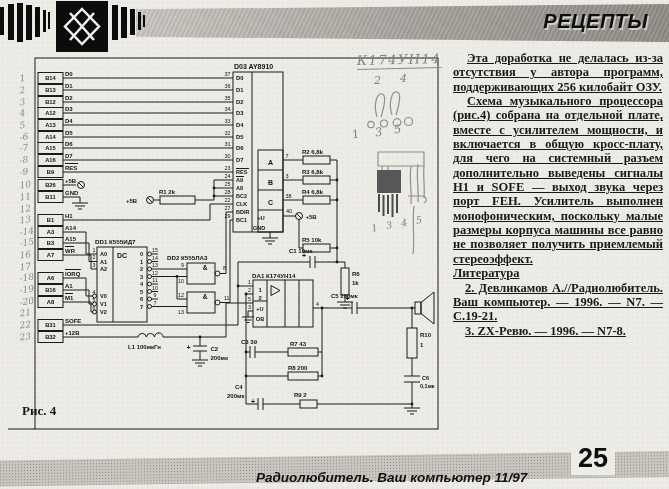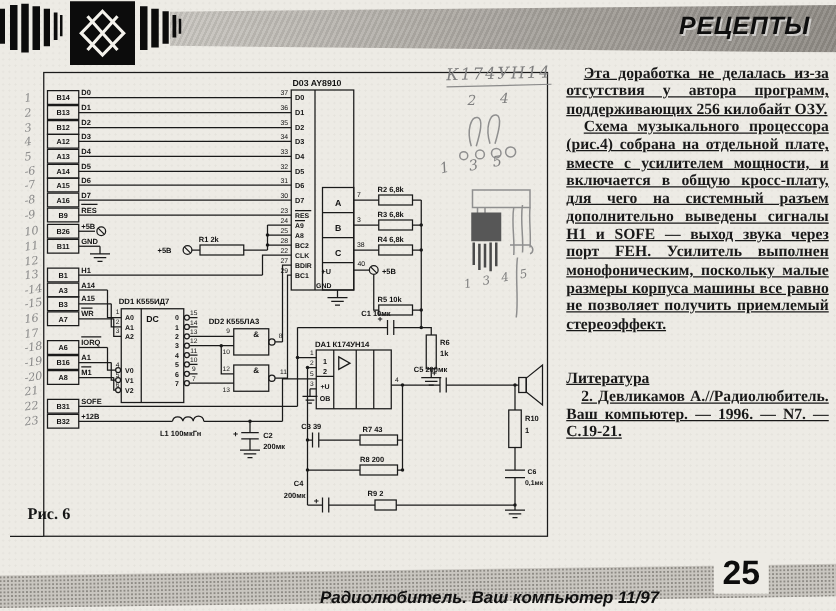--- a/index.html
+++ b/index.html
@@ -24,21 +24,21 @@
   #schem text.pencil{font-family:"DejaVu Serif",serif;font-style:italic;font-weight:400;fill:#8a8a8a;}
   .figcap{position:absolute;left:22px;top:403px;font:700 13px "Liberation Serif",serif;color:#161616;}
   
   .hand{position:absolute;color:#7f7f7f;font-family:"DejaVu Serif",serif;font-style:italic;}
   .hand.chip{left:357px;top:52px;font-size:13px;letter-spacing:1.5px;border-bottom:1.2px solid #8a8a8a;
     padding-bottom:1px;transform:rotate(-1.5deg);}
   
   .textcol{position:absolute;left:453px;top:51px;width:210px;color:#191919;
     font:700 12.5px/14.35px "Liberation Serif",serif;text-align:justify;text-decoration:underline;}
   .textcol p{margin:0;text-indent:14px;}
-  .lit-head{margin-top:29px;font-weight:700;}
+  .lit-head{font-weight:700;}
   .ref{text-indent:12px;text-align:justify;}
   
   .foot-bar{position:absolute;left:-4px;top:451px;width:680px;height:26px;background-color:#c9c6c0;
     background-image:radial-gradient(#8d8a84 0.9px,transparent 1px);background-size:3px 3px;
     transform:rotate(-0.8deg);transform-origin:100% 50%;}
   .page-num{position:absolute;left:571px;top:442px;width:44px;height:33px;background:#edebe5;
     font:900 27px/33px "Liberation Sans",sans-serif;text-align:center;color:#0d0d0d;}
   .journal{position:absolute;left:256px;top:470px;width:334px;text-align:left;
     font:italic 700 13.5px "Liberation Sans",sans-serif;color:#101010;}
 </style>
@@ -395,25 +395,26 @@
   </svg>
 
   <div class="hand chip">К174УН14</div>
   <div class="hand" style="left:374px;top:74px;font-size:11px;">2</div>
   <div class="hand" style="left:400px;top:72px;font-size:11px;">4</div>
   <div class="hand" style="left:352px;top:127px;font-size:11.5px;transform:rotate(-14deg);">1</div>
   <div class="hand" style="left:375px;top:125px;font-size:11.5px;transform:rotate(-10deg);">3</div>
   <div class="hand" style="left:394px;top:122px;font-size:11.5px;transform:rotate(-8deg);">5</div>
   <div class="hand" style="left:371px;top:218px;font-size:9.5px;letter-spacing:3px;transform:rotate(-10deg);">1 3 4 5</div>
 
-  <div class="figcap">Рис. 6</div>
+  <div class="figcap">Рис. 4</div>
 
   <div class="textcol">
     <p>Эта доработка не делалась из-за отсутствия у автора программ, поддерживающих 256 килобайт ОЗУ.</p>
     <p>Схема музыкального процессора (рис.4) собрана на отдельной плате, вместе с усилителем мощности, и включается в общую кросс-плату, для чего на системный разъем дополнительно выведены сигналы H1 и SOFE — выход звука через порт FEH. Усилитель выполнен монофоническим, поскольку малые размеры корпуса машины все равно не позволяет получить приемлемый стереоэффект.</p>
     <div class="lit-head">Литература</div>
     <div class="ref">2. Девликамов А.//Радиолюбитель. Ваш компьютер. — 1996. — N7. — С.19-21.</div>
+    <div class="ref">3. ZX-Ревю. — 1996. — N7-8.</div>
   </div>
 
   <div class="foot-bar"></div>
   <div class="page-num">25</div>
   <div class="journal">Радиолюбитель. Ваш компьютер 11/97</div>
 </div>
 
 </body></html>

